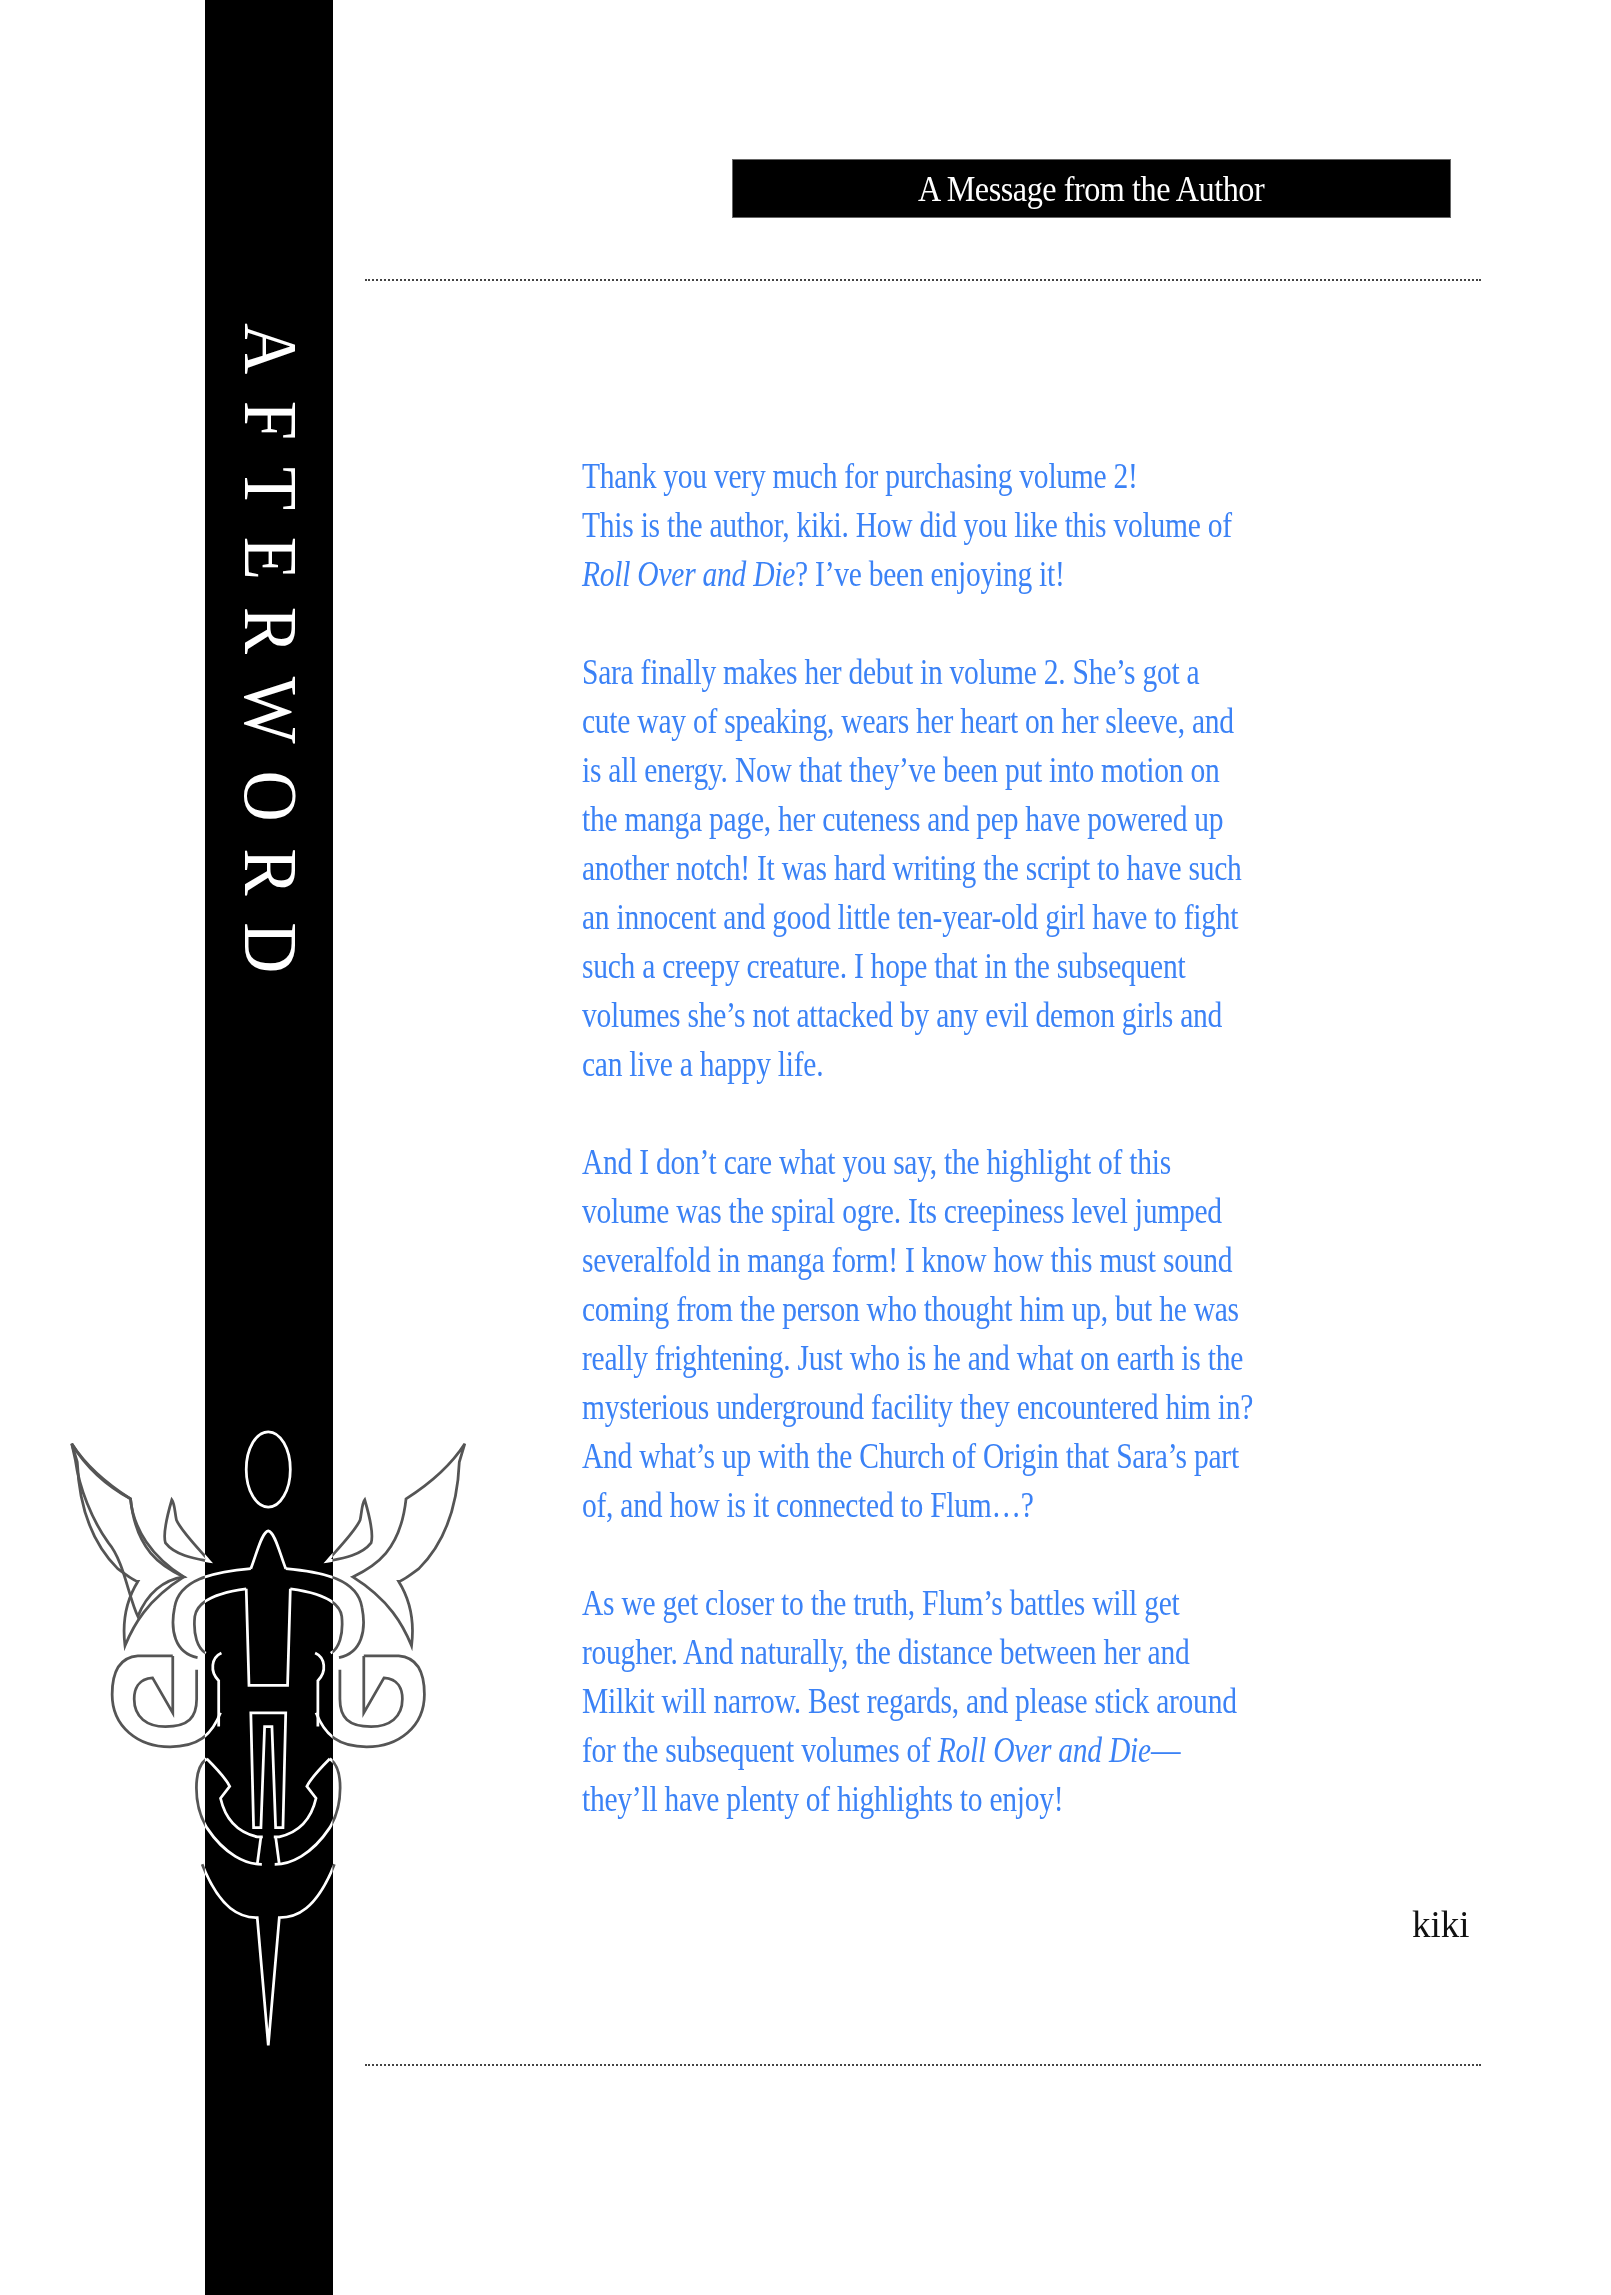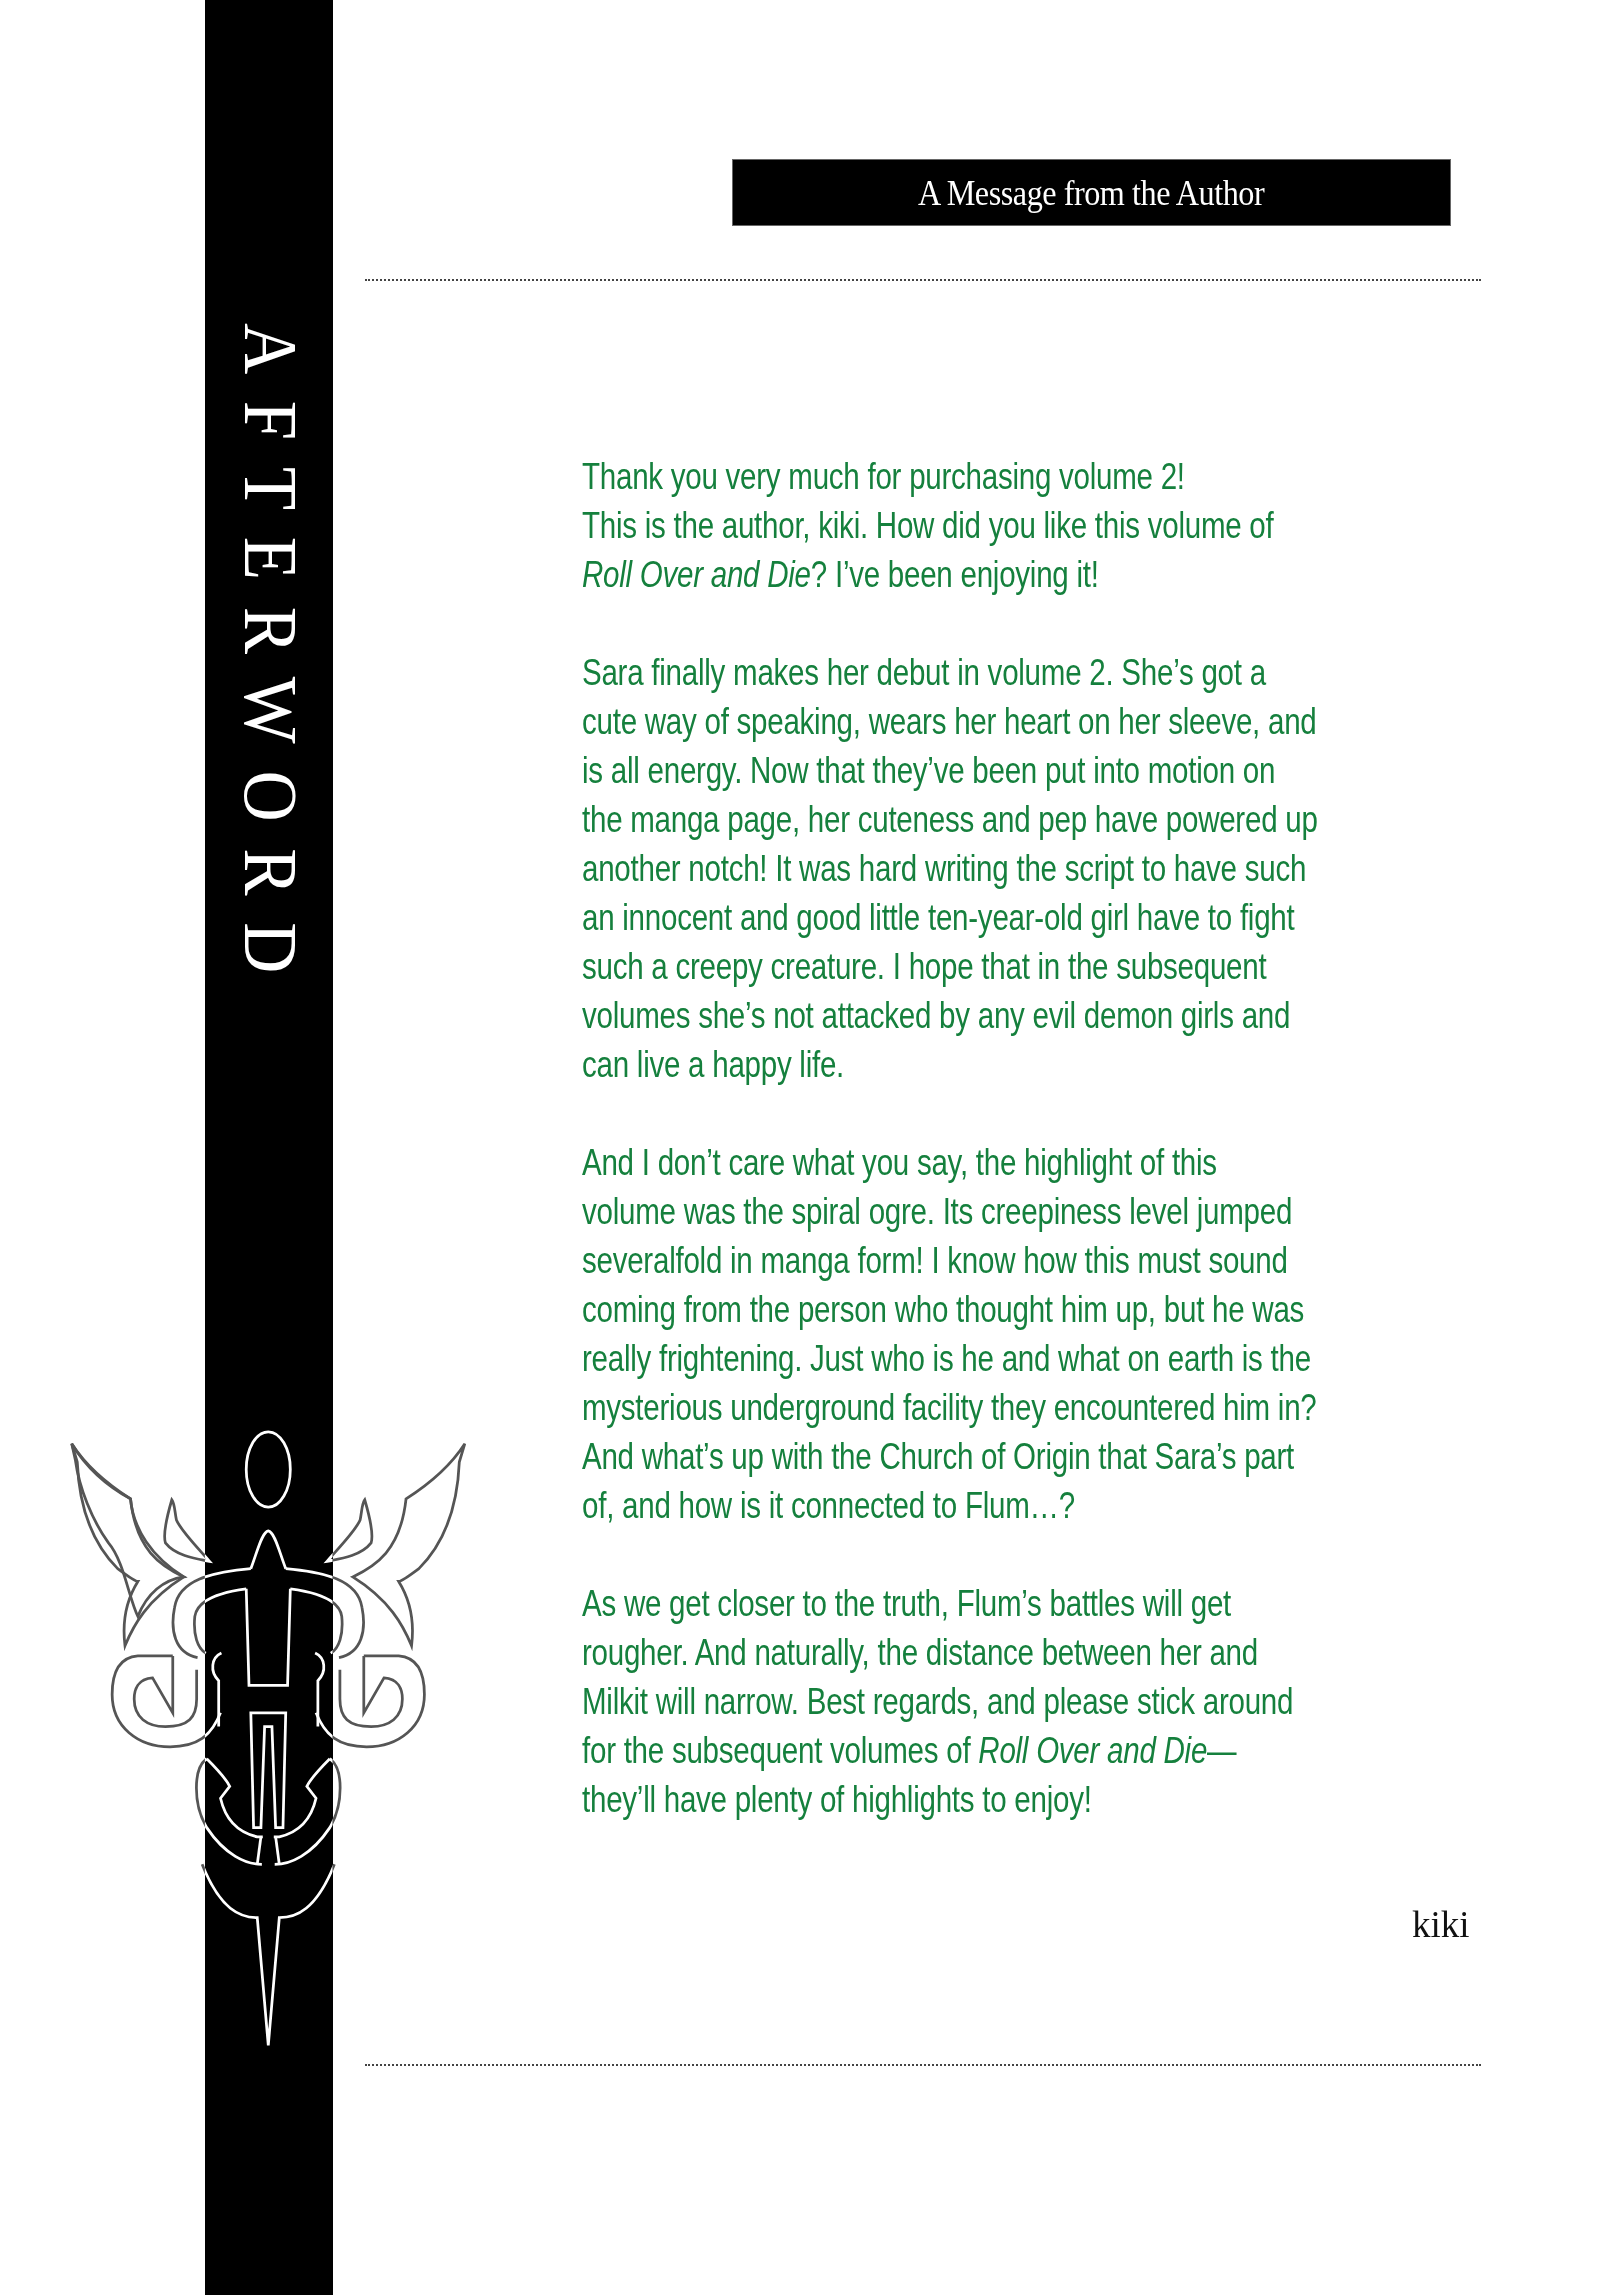--- a/index.html
+++ b/index.html
@@ -43,21 +43,21 @@
     top: 0;
     width: 1612px;
     height: 2296px;
     pointer-events: none;
   }
   .heading-box {
     position: absolute;
     left: 732px;
     top: 159px;
     width: 719px;
-    height: 67px;
+    height: 59px;
     background: #000000;
     border: 0.9px solid #666;
     box-sizing: border-box;
     display: flex;
     align-items: center;
     justify-content: center;
   }
   .heading-text {
     font-family: "Liberation Serif", "DejaVu Serif", serif;
     color: #ffffff;
@@ -75,24 +75,24 @@
     border-top: 2.8px dotted #444;
   }
   .dotted-rule.top { top: 279px; }
   .dotted-rule.bottom { top: 2064px; }
 
   .body-text {
     position: absolute;
     left: 582px;
     top: 452px;
     width: 918px;
-    font-family: Liberation Sans, sans-serif;
+    font-family: Liberation Serif, serif;
     font-size: 36px;
     line-height: 49px;
-    color: #15803d;
+    color: #3b82f6;
   }
   .body-text .line {
     display: block;
     white-space: nowrap;
     transform: scaleX(0.82);
     transform-origin: left center;
     letter-spacing: -0.3px;
   }
   .body-text .para-gap {
     display: block;

